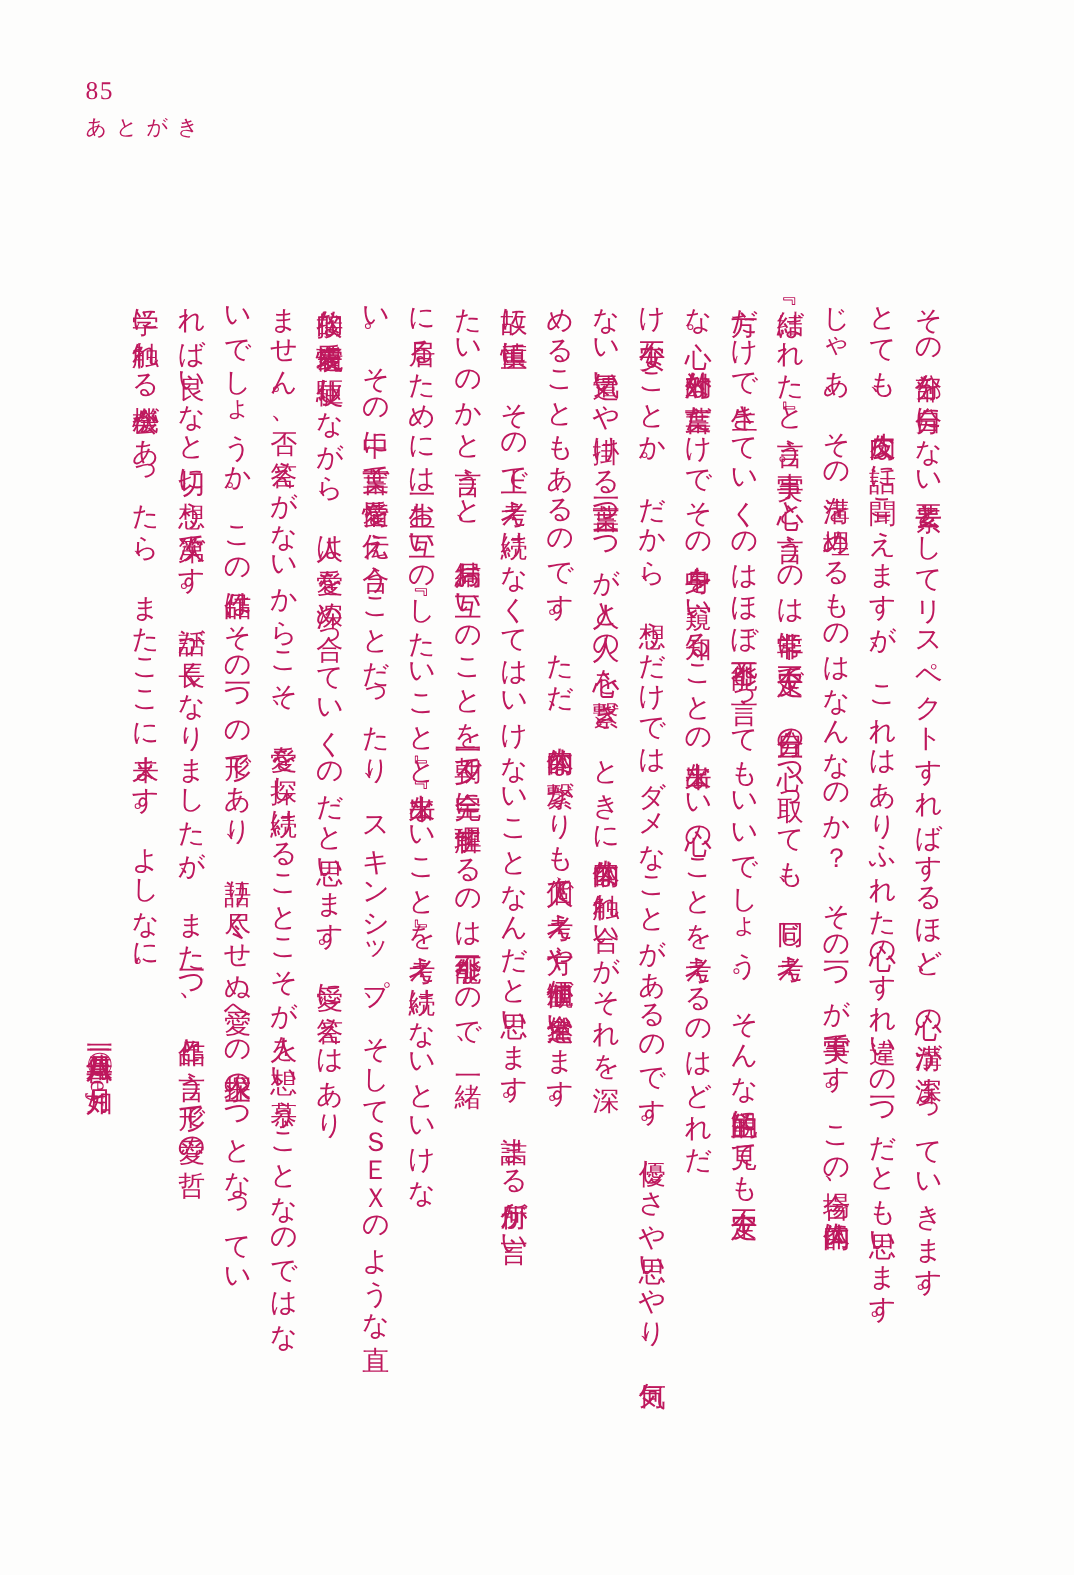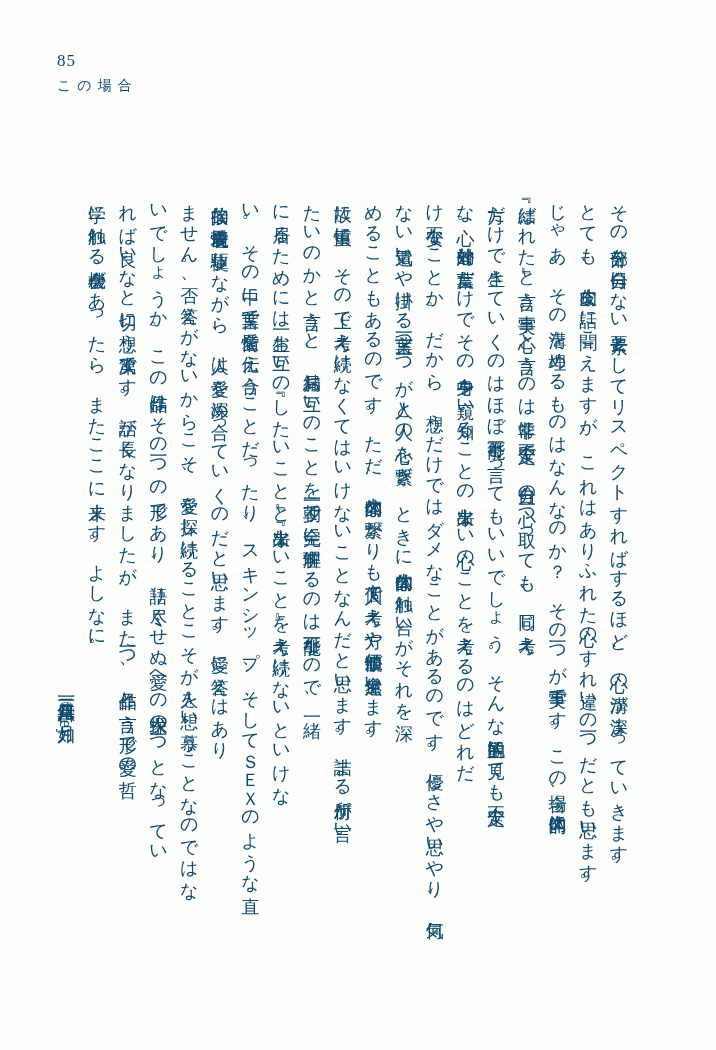--- a/index.html
+++ b/index.html
@@ -7,21 +7,21 @@
     padding: 0;
     background: #e8e8e8;
   }
   .page {
     position: relative;
     width: 716px;
     height: 1050px;
     background: #fdfdfc;
     overflow: hidden;
     font-family: "Liberation Serif", "DejaVu Serif", serif;
-    color: #0c4a6e;
+    color: #be185d;
   }
   
   .folio {
     position: absolute;
     top: 52px;
     left: 57px;
   }
   .page-number {
     font-size: 17px;
     letter-spacing: 1px;
@@ -61,21 +61,21 @@
     white-space: nowrap;
   }
 </style>
 </head>
 <body>
 
 <div class="page">
 
   <div class="folio">
     <div class="page-number">85</div>
-    <div class="section-title">この場合</div>
+    <div class="section-title">あとがき</div>
   </div>
 
   <div class="vtext">
     <div class="lines">
         <p class="vline">その部分を自分にない要素としてリスペクトすればするほど、心の溝が深まっていきます。</p>
         <p class="vline">とても、皮肉な話に聞こえますが、これはありふれた心のすれ違いの一つだとも思います。</p>
         <p class="vline">じゃあ、その溝を埋めるものはなんなのか？　その一つが事実です。この場合、肉体的に</p>
         <p class="vline">『結ばれた』と言う事実。心と言うのは非常に不安定で、自分の心一つ取っても、同じ考え</p>
         <p class="vline">方だけで生きていくのはほぼ不可能と言ってもいいでしょう。そんな主観的に見ても不安定</p>
         <p class="vline">な心。対外的な言葉だけでその中身を窺い知ることの出来ない心のことを考えるのはどれだ</p>

